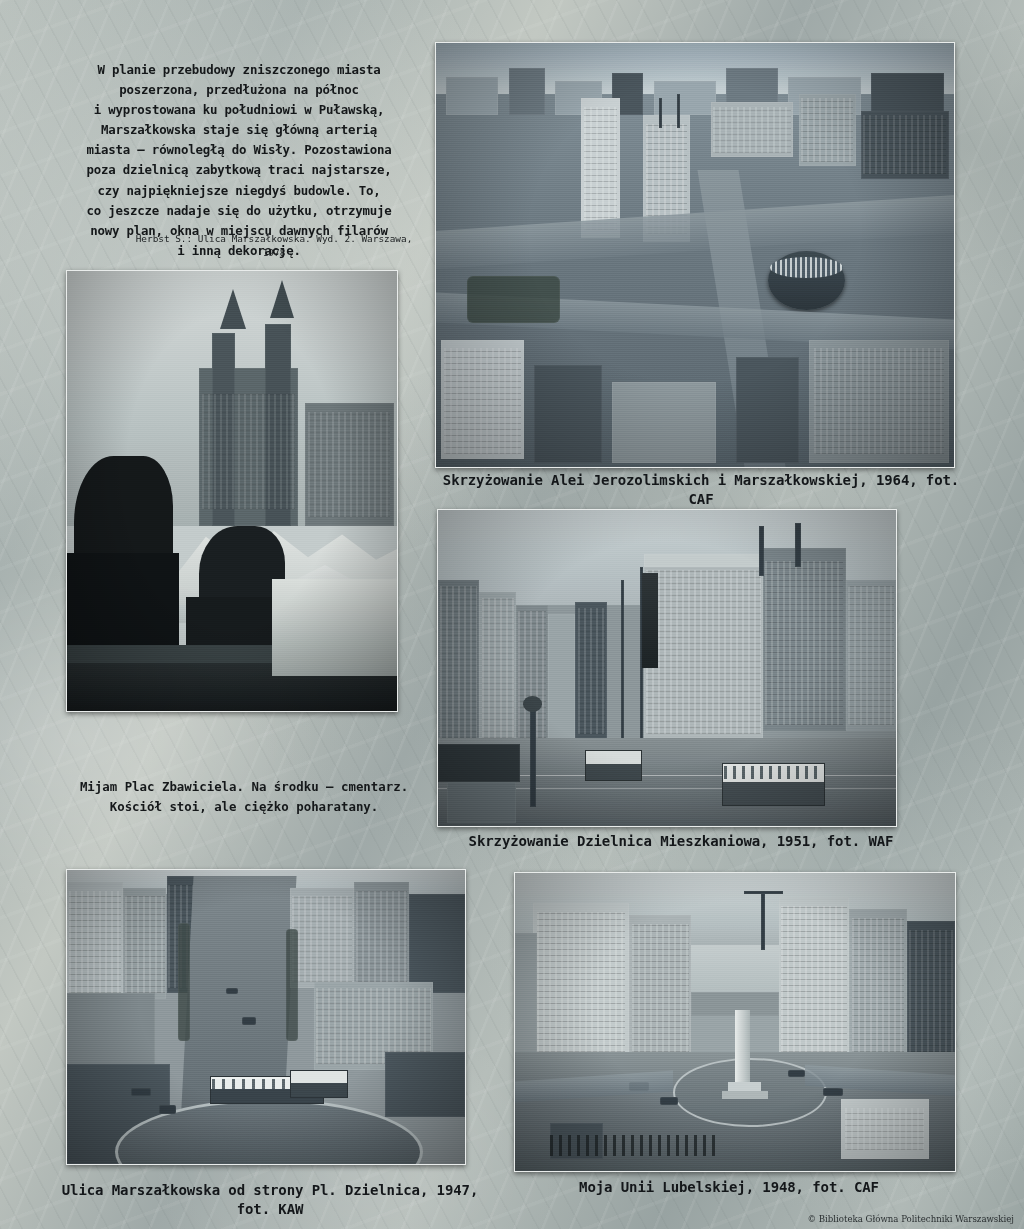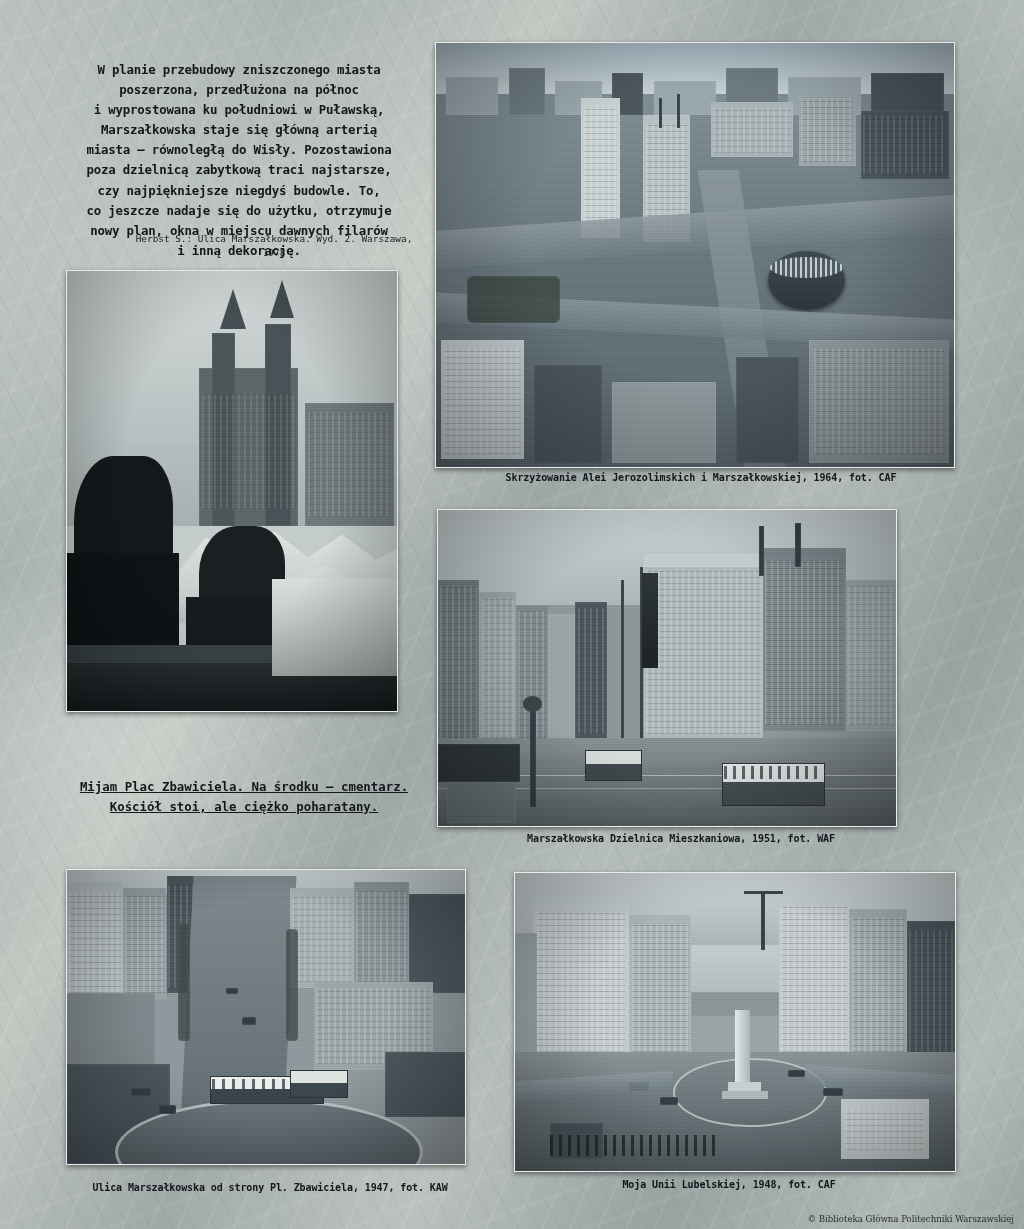--- a/index.html
+++ b/index.html
@@ -75,40 +75,39 @@
   .quote-second {
     position: absolute;
     left: 64px;
     top: 777px;
     width: 360px;
     font-size: 12.4px;
     line-height: 1.62;
     font-weight: bold;
     color: #15181a;
     white-space: pre-line;
-    text-decoration: underline;
   }
   #src-2 { left: 150px; top: 823px; width: 270px; }
 
   
   .photo {
     position: absolute;
     box-shadow: 0 2px 5px rgba(0,0,0,0.45);
     border: 1px solid #e9eceb;
     overflow: hidden;
     background: #2c3740;
   }
   .photo .inner {
     position: absolute;
     inset: 0;
     overflow: hidden;
   }
   .caption {
     position: absolute;
-    font-size: 10px;
+    font-size: 14px;
     font-weight: bold;
     line-height: 1.35;
     color: #14171a;
     white-space: pre-line;
     letter-spacing: -0.1px;
   }
 
   
   #photo-jerozolimskie { left: 435px; top: 42px; width: 518px; height: 424px; }
   #cap-jerozolimskie  { left: 441px; top: 471px; width: 520px; }
@@ -325,21 +324,21 @@
       <div class="blk xd" style="left:0%;top:74%;width:18%;height:12%;background:#2f383c;"></div>
       <div class="blk" style="left:2%;top:86%;width:15%;height:13%;background:#6a757a;"></div>
 
       <div class="blk xd" style="left:20%;top:62%;width:1.4%;height:32%;"></div>
       <div style="position:absolute;left:18.6%;top:59%;width:4.2%;height:5%;border-radius:50%;background:#3a4347;"></div>
 
       <div class="grain"></div>
       <div class="vign"></div>
     </div>
   </div>
-  <div class="caption layer" id="cap-mdm">Marszałkowska Dzielnica Mieszkaniowa, 1951, fot. WAF</div>
+  <div class="caption layer" id="cap-mdm">Skrzyżowanie Dzielnica Mieszkaniowa, 1951, fot. WAF</div>
 
   <div class="photo layer" id="photo-marszalkowska">
     <div class="inner" style="background:#8f999d;">
       <div class="ph-sky" style="height:8%;background:linear-gradient(180deg,#c9d1d3,#b2bcbf);"></div>
 
       <div class="blk l" style="left:0%;top:4%;width:14%;height:40%;background:#b4bdbf;"></div>
       <div class="win" style="left:0.5%;top:7%;width:13%;height:35%;opacity:.55;"></div>
       <div class="blk" style="left:14%;top:6%;width:11%;height:38%;background:#96a0a3;"></div>
       <div class="win" style="left:14.5%;top:9%;width:10%;height:33%;opacity:.5;"></div>
       <div class="blk d" style="left:25%;top:2%;width:10%;height:40%;"></div>
@@ -370,21 +369,21 @@
       <div class="blk xd" style="left:44%;top:50%;width:3.5%;height:2.6%;border-radius:2px;"></div>
       <div class="blk xd" style="left:40%;top:40%;width:3%;height:2.2%;border-radius:2px;"></div>
 
       <div class="blk xd" style="left:28%;top:18%;width:3%;height:40%;background:#3e4a48;opacity:.8;border-radius:4px;"></div>
       <div class="blk xd" style="left:55%;top:20%;width:3%;height:38%;background:#3a4644;opacity:.75;border-radius:4px;"></div>
 
       <div class="grain"></div>
       <div class="vign"></div>
     </div>
   </div>
-  <div class="caption layer" id="cap-marszalkowska">Ulica Marszałkowska od strony Pl. Zbawiciela, 1947, fot. KAW</div>
+  <div class="caption layer" id="cap-marszalkowska">Ulica Marszałkowska od strony Pl. Dzielnica, 1947, fot. KAW</div>
 
   <div class="photo layer" id="photo-unii">
     <div class="inner" style="background:#9aa4a7;">
       <div class="ph-sky" style="height:26%;background:linear-gradient(180deg,#ccd4d5 0%,#b4bec0 70%,#a6b0b2 100%);"></div>
 
       <div class="blk l" style="left:4%;top:10%;width:22%;height:52%;background:#c2cacb;"></div>
       <div class="win" style="left:5%;top:13%;width:20%;height:47%;opacity:.6;"></div>
       <div class="blk" style="left:0%;top:20%;width:5%;height:42%;background:#98a2a5;"></div>
 
       <div class="blk" style="left:26%;top:14%;width:14%;height:48%;background:#aab3b5;"></div>

